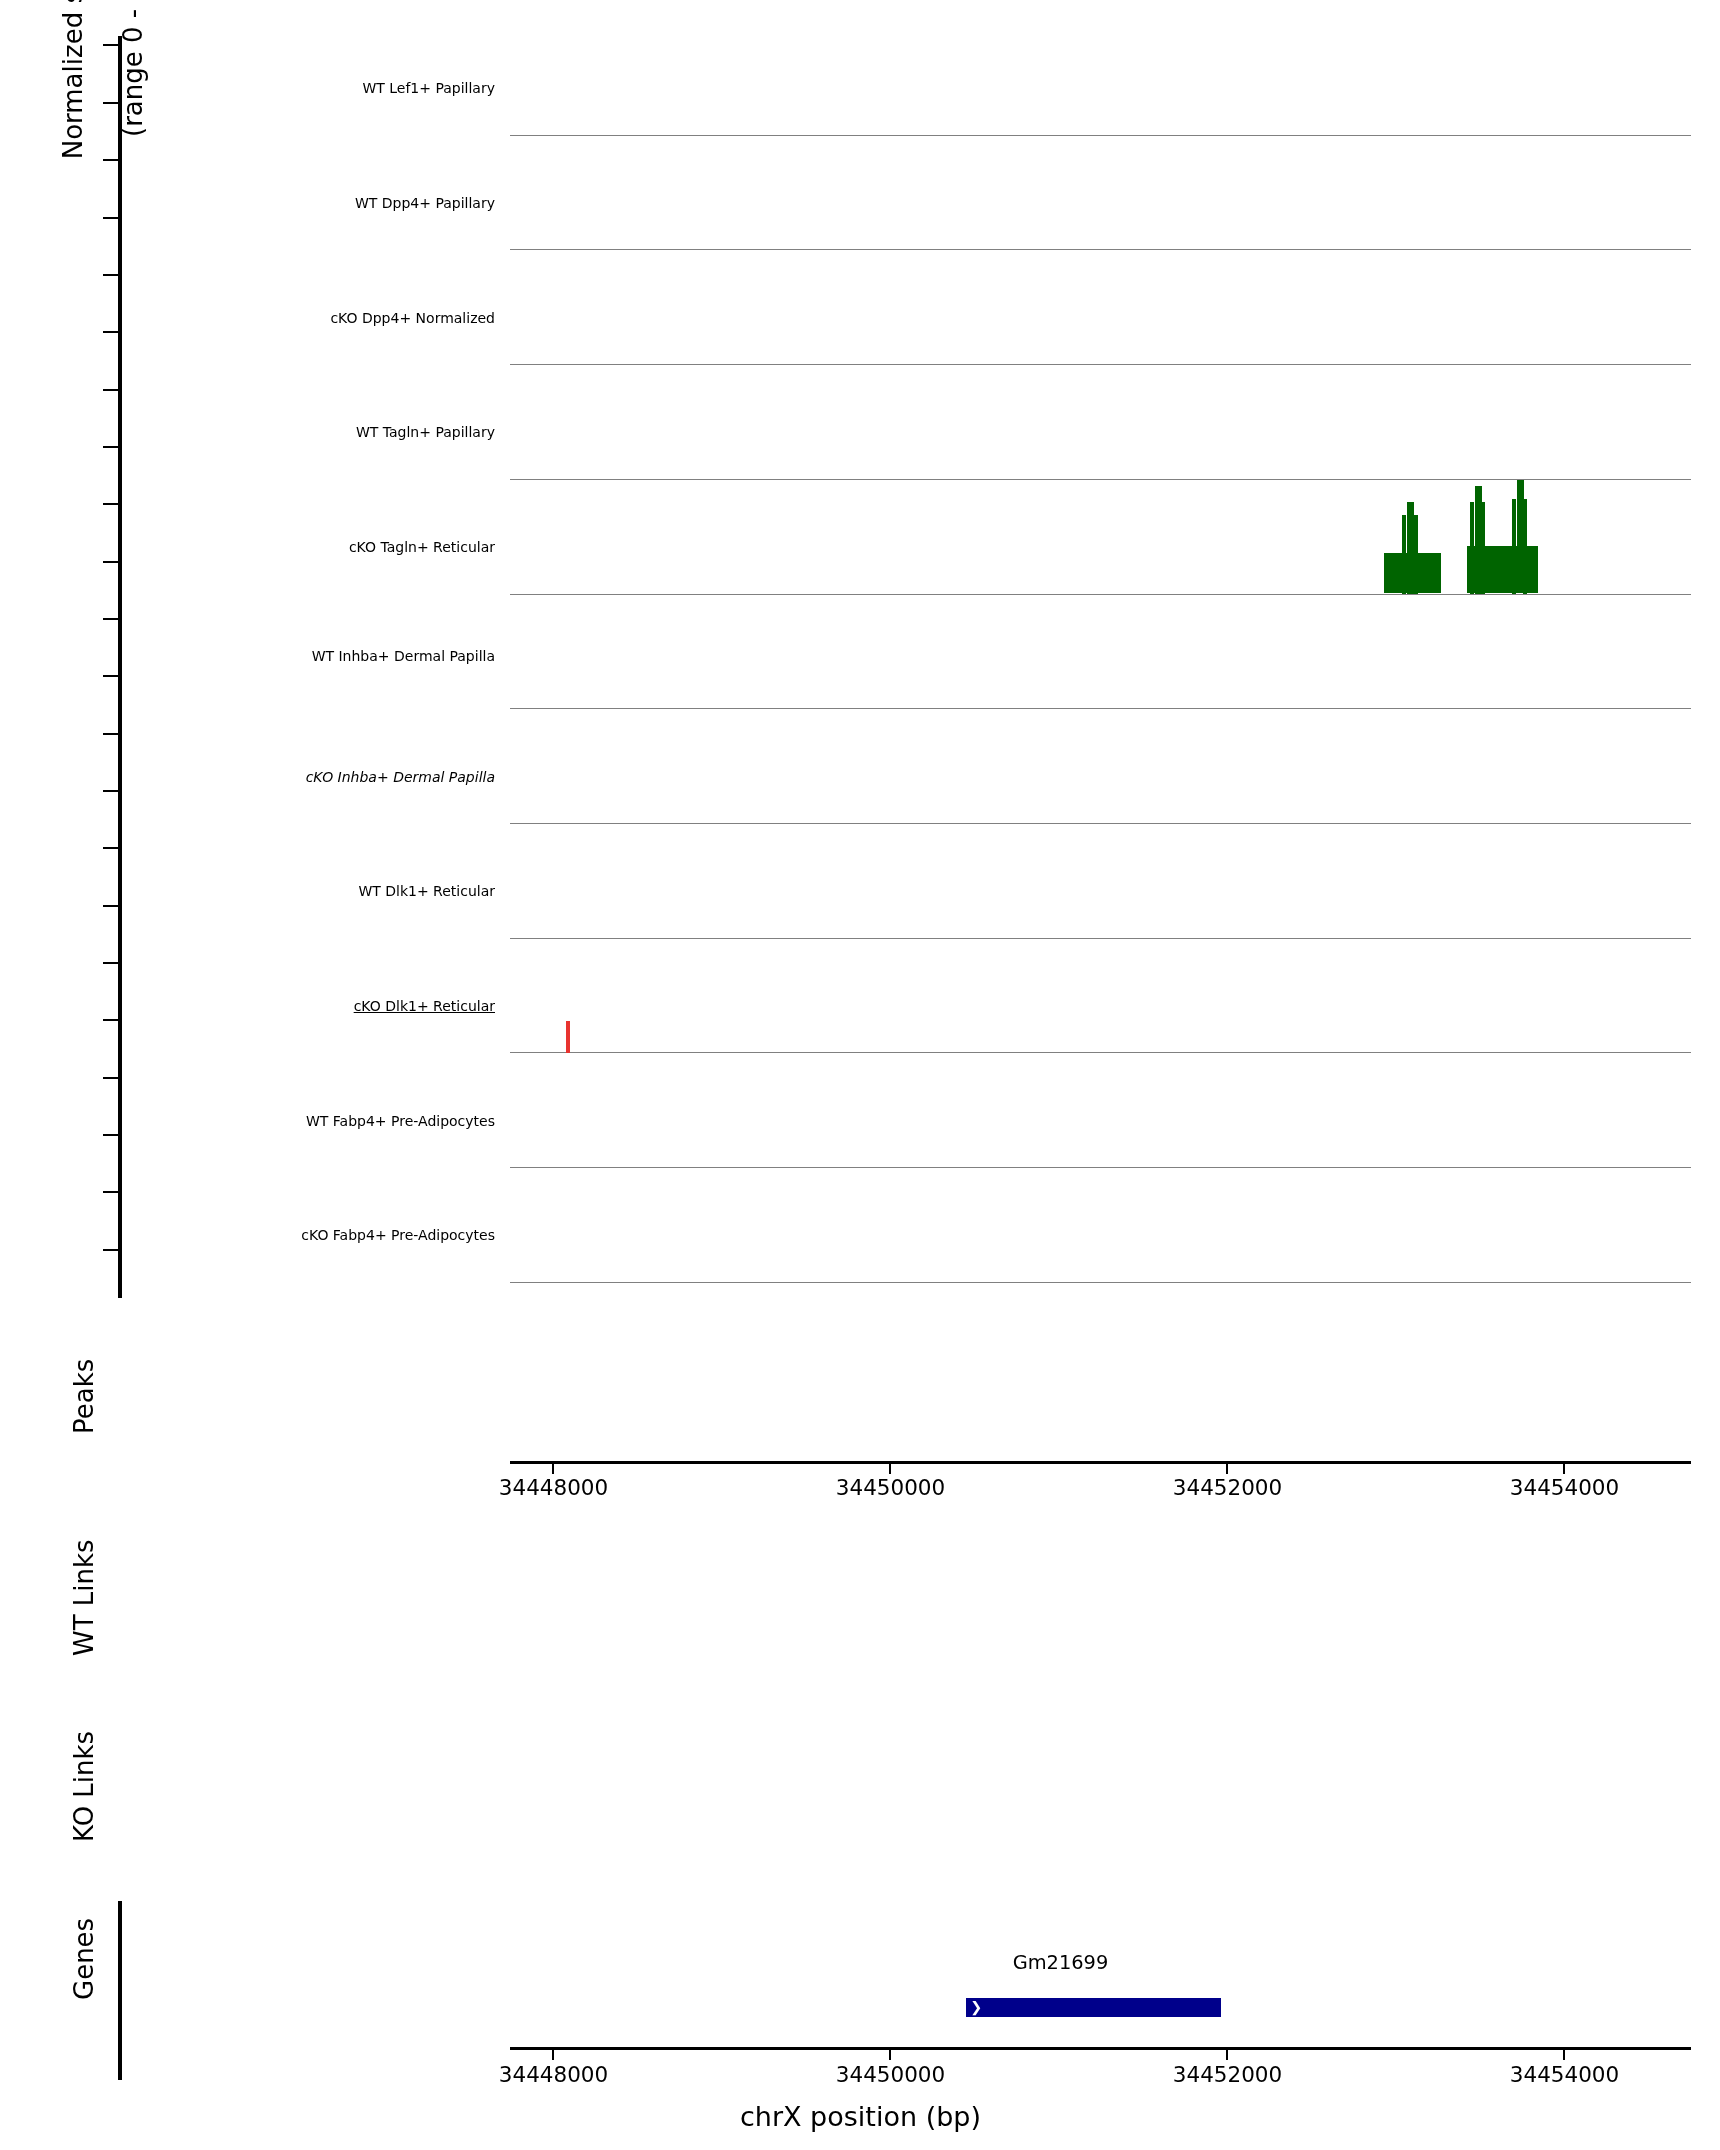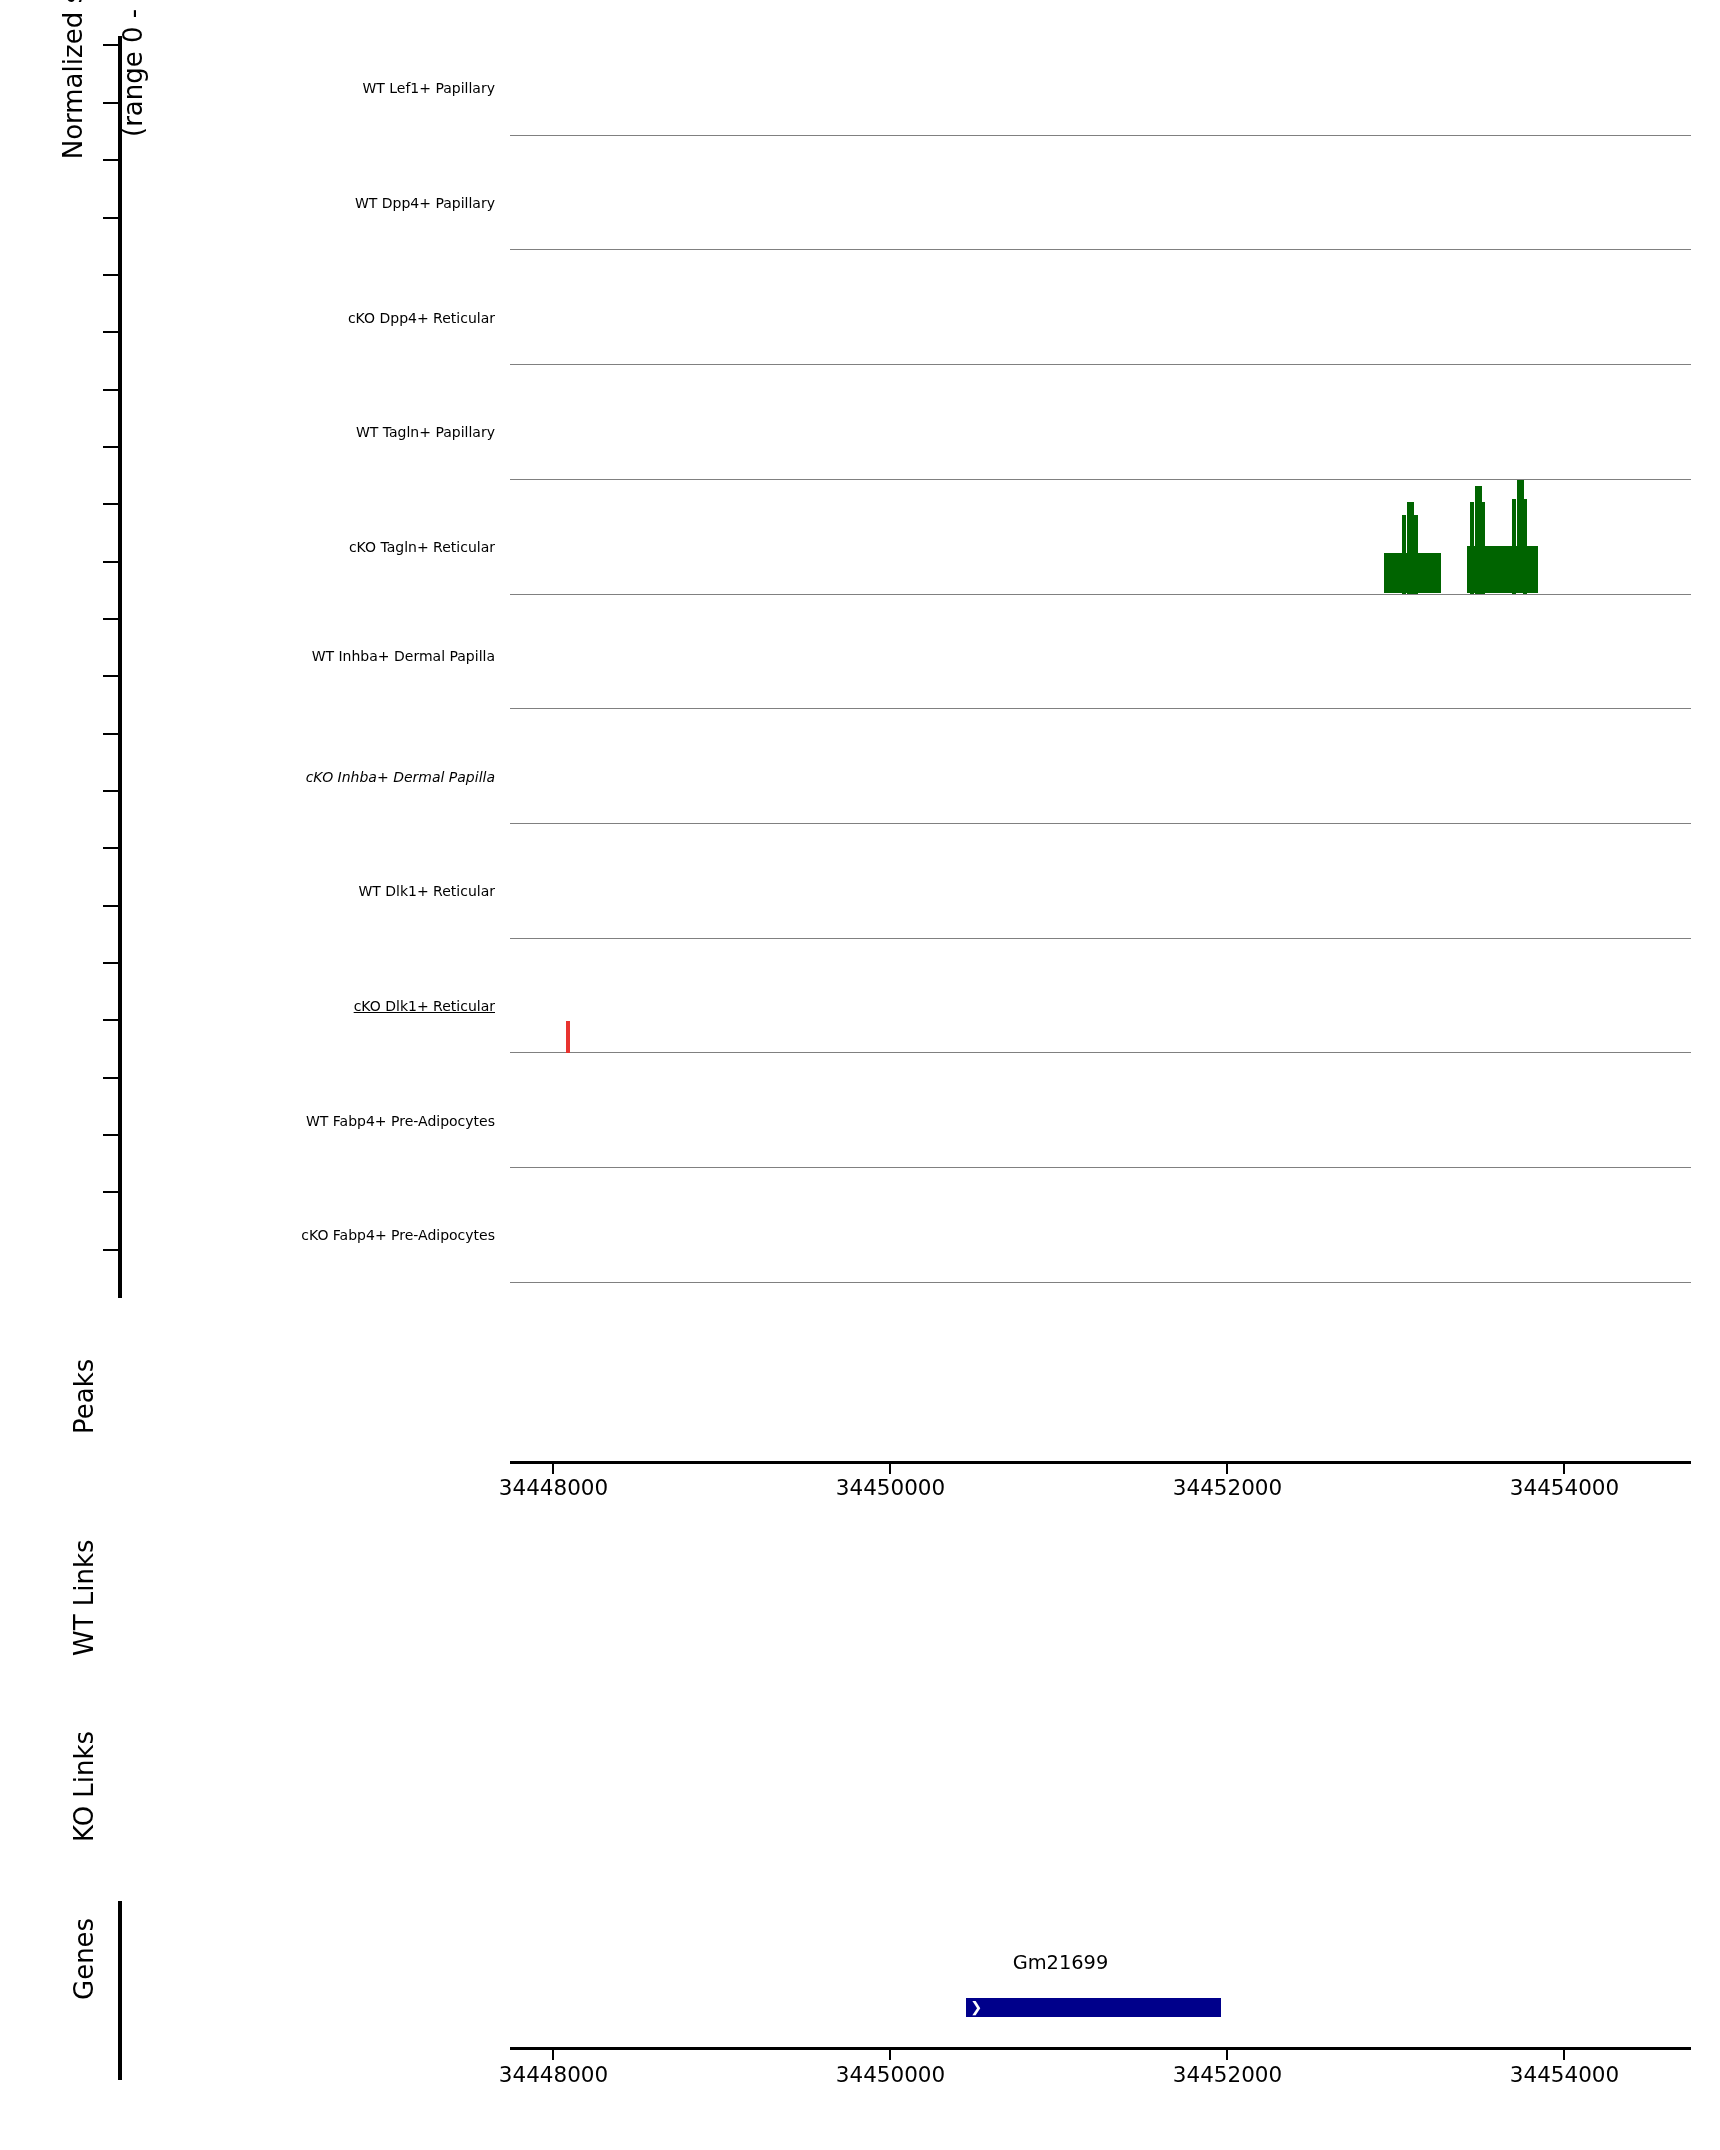--- a/index.html
+++ b/index.html
@@ -167,21 +167,21 @@
   <div class="tick" style="top:905px;"></div>
   <div class="tick" style="top:962px;"></div>
   <div class="tick" style="top:1019px;"></div>
   <div class="tick" style="top:1077px;"></div>
   <div class="tick" style="top:1134px;"></div>
   <div class="tick" style="top:1191px;"></div>
   <div class="tick" style="top:1249px;"></div>
 
   <div class="track-label" style="top:80px;">WT Lef1+ Papillary</div>
   <div class="track-label" style="top:195px;">WT Dpp4+ Papillary</div>
-  <div class="track-label" style="top:310px;">cKO Dpp4+ Reticular</div>
+  <div class="track-label" style="top:310px;">cKO Dpp4+ Normalized</div>
   <div class="track-label" style="top:424px;">WT Tagln+ Papillary</div>
   <div class="track-label" style="top:539px;">cKO Tagln+ Reticular</div>
   <div class="track-label" style="top:648px;">WT Inhba+ Dermal Papilla</div>
   <div class="track-label" style="top:769px;font-style:italic;">cKO Inhba+ Dermal Papilla</div>
   <div class="track-label" style="top:883px;">WT Dlk1+ Reticular</div>
   <div class="track-label" style="top:998px;text-decoration:underline;">cKO Dlk1+ Reticular</div>
   <div class="track-label" style="top:1113px;">WT Fabp4+ Pre-Adipocytes</div>
   <div class="track-label" style="top:1227px;">cKO Fabp4+ Pre-Adipocytes</div>
 
   <div class="baseline" style="top:135px;"></div>
@@ -238,15 +238,16 @@
   <div class="axis-rule" style="top:2047px;"></div>
   <div class="axis-tick" style="left:552px; top:2050px;"></div>
   <div class="axis-tick" style="left:889px; top:2050px;"></div>
   <div class="axis-tick" style="left:1226px; top:2050px;"></div>
   <div class="axis-tick" style="left:1563px; top:2050px;"></div>
   <div class="axis-ticklabel" style="left:446px; top:2062px;">34448000</div>
   <div class="axis-ticklabel" style="left:783px; top:2062px;">34450000</div>
   <div class="axis-ticklabel" style="left:1120px; top:2062px;">34452000</div>
   <div class="axis-ticklabel" style="left:1457px; top:2062px;">34454000</div>
 
+  <div class="xlabel" style="top:2101px;">chrX position (bp)</div>
 
 </div>
 
 
 </body></html>

